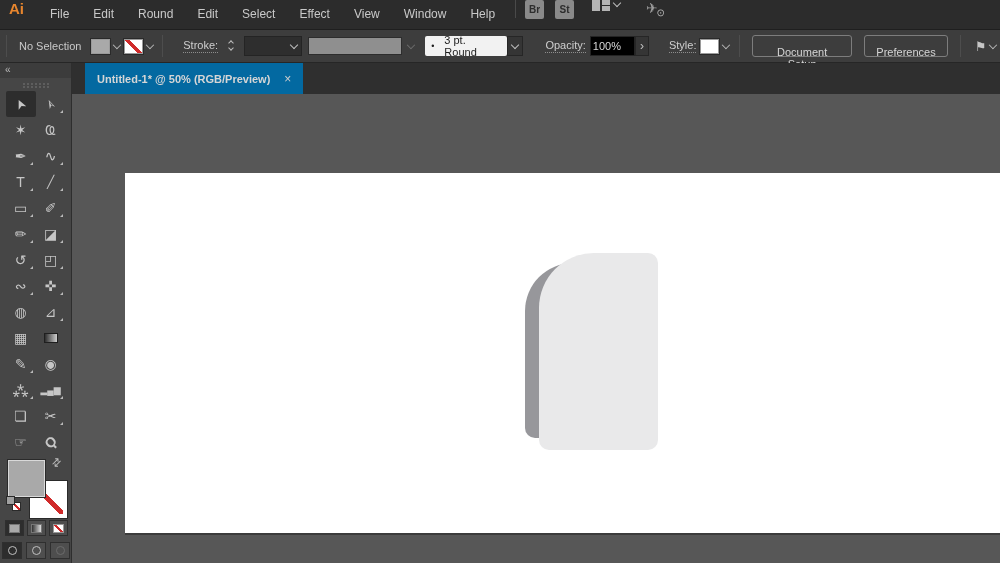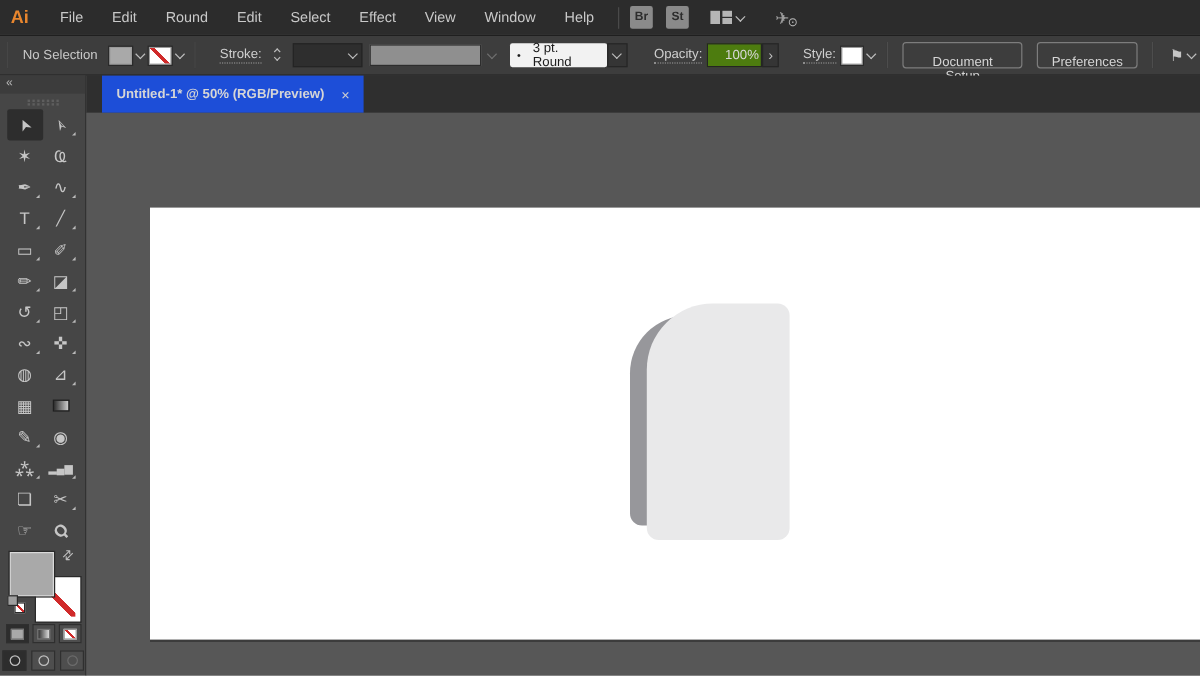--- a/index.html
+++ b/index.html
@@ -2,21 +2,21 @@
 <html><head>
 <meta charset="utf-8">
 <style>
   * { box-sizing: border-box; margin: 0; padding: 0; }
   html,body { width:1000px; height:563px; overflow:hidden; }
   body { font-family:"Liberation Sans", sans-serif; background:#575757; }
   .app { position:relative; width:1000px; height:563px; }
 
   
   .menubar { position:absolute; left:0; top:0; width:1000px; height:29px;
-             background:#2c2c2c; display:flex; align-items:center; }
+             background:#2c2c2c; display:flex; align-items:flex-start; }
   .ai-logo { color:#e8862e; font-weight:bold; font-size:15px; margin:0 14px 0 9px; }
   .menu-item { color:#c9c9c9; font-size:12px; padding:0 12px; height:29px;
                line-height:29px; cursor:default; }
   .mb-sep { width:1px; height:18px; background:#4a4a4a; margin:0 8px; }
   .sq-btn { width:19px; height:19px; background:#8a8a8a; color:#2d2d2d; font-size:10px;
             font-weight:bold; border-radius:2px; display:flex; align-items:center;
             justify-content:center; margin-left:1px; }
   .sq-btn + .sq-btn { margin-left:11px; }
   .ws-icon { display:inline-flex; gap:2px; margin-left:18px; }
   .ws-icon .wa { width:8px; height:11px; background:#b5b5b5; }
@@ -46,31 +46,31 @@
   .dotted-label { border-bottom:1px dotted #8d8d8d; padding-bottom:1px; margin:0 4px 0 14px; white-space:nowrap; }
   .stepper { display:inline-flex; flex-direction:column; gap:3px; margin:0 3px; }
   .dd-dark { width:62px; height:20px; background:#2e2e2e; border:1px solid #242424;
              display:inline-flex; align-items:center; justify-content:flex-end; margin:0 4px; }
   .profile { width:100px; height:18px; background:#8f8f8f; border:1px solid #2d2d2d; margin:0 2px; }
   .brush { height:20px; background:#f2f2f2; color:#1d1d1d; border-radius:2px;
            display:inline-flex; align-items:center; padding:0 10px 0 6px; margin-left:8px; font-size:11px; }
   .brush .dot { margin-right:10px; font-size:9px; }
   .chev-btn { width:18px; height:20px; background:#353535; border:1px solid #262626;
               display:inline-flex; align-items:center; justify-content:center; margin-right:8px; }
-  .opacity-field { width:48px; height:20px; background:#4d7c0f; border:1px solid #242424;
-                   color:#d8d8d8; display:inline-flex; align-items:center; padding-left:14px; }
+  .opacity-field { width:48px; height:20px; background:#000000; border:1px solid #242424;
+                   color:#d8d8d8; display:inline-flex; align-items:center; padding-left:2px; }
   .more-btn { width:15px; height:20px; background:#353535; border:1px solid #262626; color:#c0c0c0;
               display:inline-flex; align-items:center; justify-content:center; font-size:12px; margin-right:6px; }
   .cb-btn { height:21px; border:1px solid #7d7d7d; border-radius:3px; background:transparent;
             color:#d6d6d6; font-size:11px; padding:10px 11px; margin:0 6px; font-family:inherit; }
   .flag-ic { color:#c6c6c6; font-size:13px; margin-left:8px; }
 
   
   .tabbar { position:absolute; left:72px; top:63px; right:0; height:31px; background:#2f2f2f; }
-  .doc-tab { position:absolute; left:13px; top:0; height:31px; background:#1d4ed8;
+  .doc-tab { position:absolute; left:13px; top:0; height:31px; background:#0369a1;
              display:flex; align-items:center; padding:0 12px; gap:14px;text-align:center; }
   .doc-tab .t-title { color:#d6d6d6; font-size:11px; font-weight:bold; white-space:nowrap; }
   .doc-tab .t-close { color:#cfcfcf; font-size:12px; }
 
   
   .toolpanel { position:absolute; left:0; top:63px; width:72px; height:500px;
                background:#464646; border-right:1px solid #2e2e2e; }
   .tp-head { height:15px; background:#3c3c3c; color:#b9b9b9; font-size:10px;
              padding-left:5px; line-height:14px; letter-spacing:1px; }
   .tp-grip { width:26px; margin:5px auto 3px auto; height:5px;

